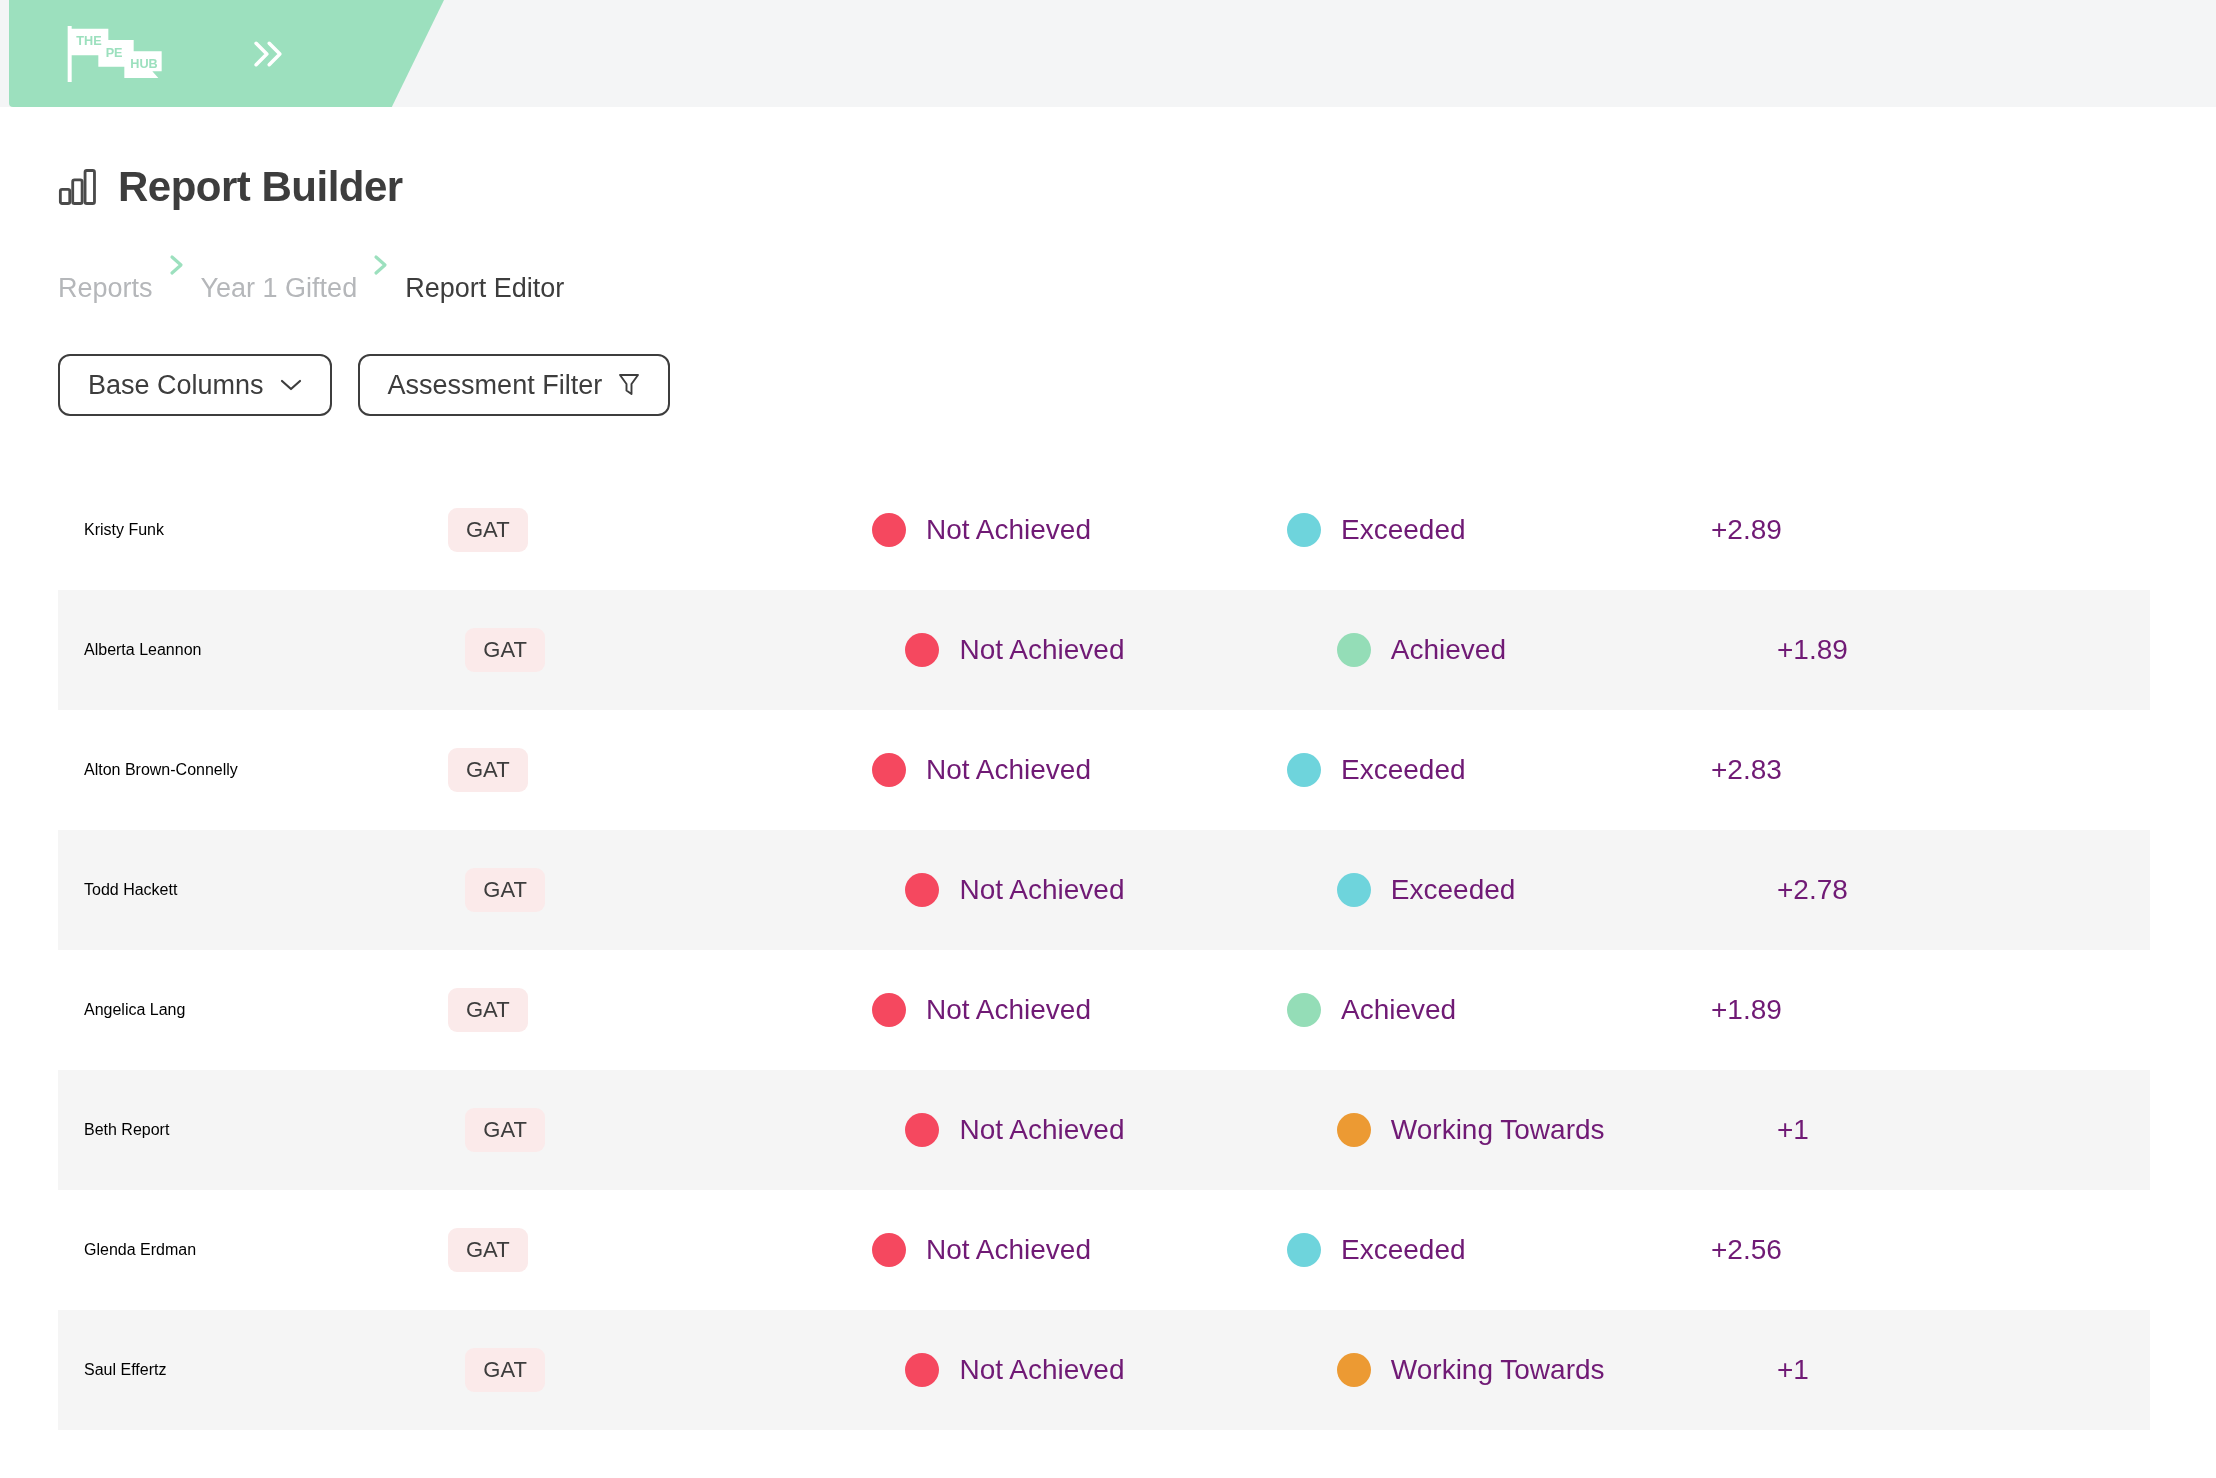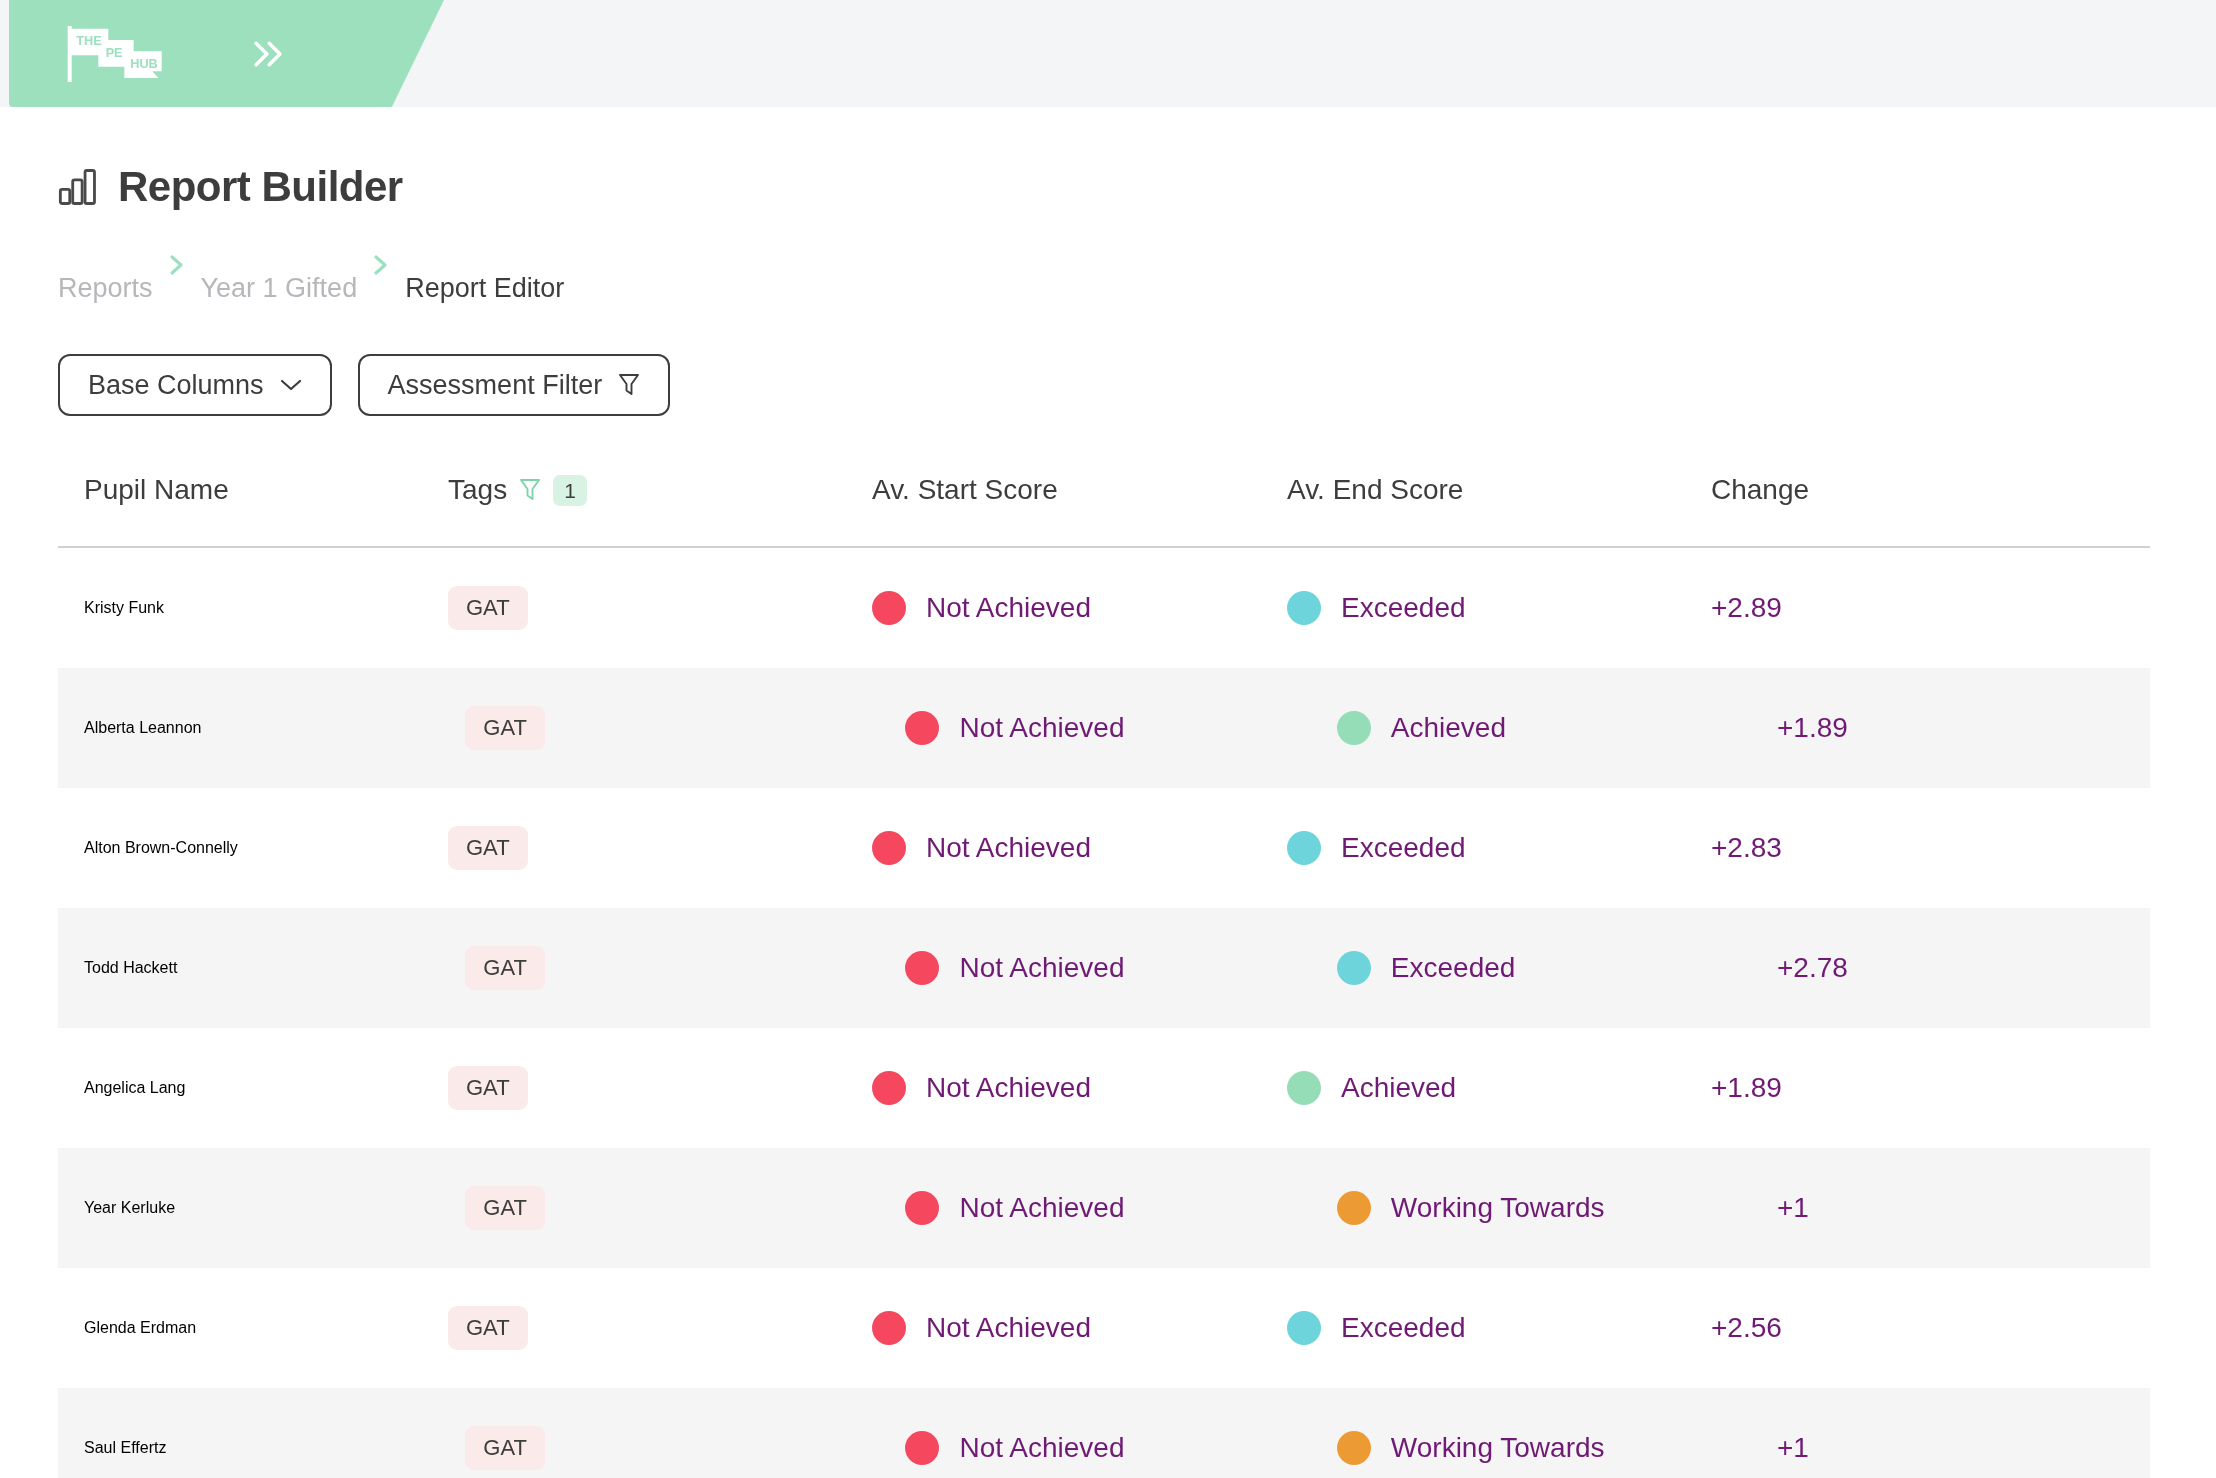--- a/index.html
+++ b/index.html
@@ -245,35 +245,20 @@
       <span>Assessment Filter</span>
       <svg class="funnel" viewBox="0 0 22 26">
         <path d="M2 3 L20 3 L13.5 12 L13.5 22 L8.5 18.5 L8.5 12 Z" fill="none" stroke="#3d3d3d" stroke-width="1.9" stroke-linejoin="round"></path>
       </svg>
     </button>
 
   </div>
 
   <div class="table">
 
-    <div class="trow thead">
-      <div class="cell c-name">Pupil Name</div>
-      <div class="cell c-tags">
-        <div class="tags-head">
-          <span>Tags</span>
-          <svg class="funnel-green" viewBox="0 0 22 26">
-            <path d="M2 3 L20 3 L13.5 12 L13.5 22 L8.5 18.5 L8.5 12 Z" fill="none" stroke="#7fd3ab" stroke-width="1.9" stroke-linejoin="round"></path>
-          </svg>
-          <span class="count-badge">1</span>
-        </div>
-      </div>
-      <div class="cell c-start">Av. Start Score</div>
-      <div class="cell c-end">Av. End Score</div>
-      <div class="cell c-change">Change</div>
-    </div>
 
     <div id="rows-container">
         <div class="trow">
           <div class="cell c-name">Kristy Funk</div>
           <div class="cell c-tags">
             <span class="tag-pill">GAT</span>
           </div>
           <div class="cell c-start">
             <span class="dot" style="background: rgb(245, 72, 95);"></span>
             <span class="cell-text">Not Achieved</span>
@@ -338,21 +323,21 @@
             <span class="dot" style="background: rgb(245, 72, 95);"></span>
             <span class="cell-text">Not Achieved</span>
           </div>
           <div class="cell c-end">
             <span class="dot" style="background: rgb(148, 221, 183);"></span>
             <span class="cell-text">Achieved</span>
           </div>
           <div class="cell c-change cell-text">+1.89</div>
         </div>
         <div class="trow alt">
-          <div class="cell c-name">Year Kerluke</div>
+          <div class="cell c-name">Beth Report</div>
           <div class="cell c-tags">
             <span class="tag-pill">GAT</span>
           </div>
           <div class="cell c-start">
             <span class="dot" style="background: rgb(245, 72, 95);"></span>
             <span class="cell-text">Not Achieved</span>
           </div>
           <div class="cell c-end">
             <span class="dot" style="background: rgb(236, 154, 51);"></span>
             <span class="cell-text">Working Towards</span>

